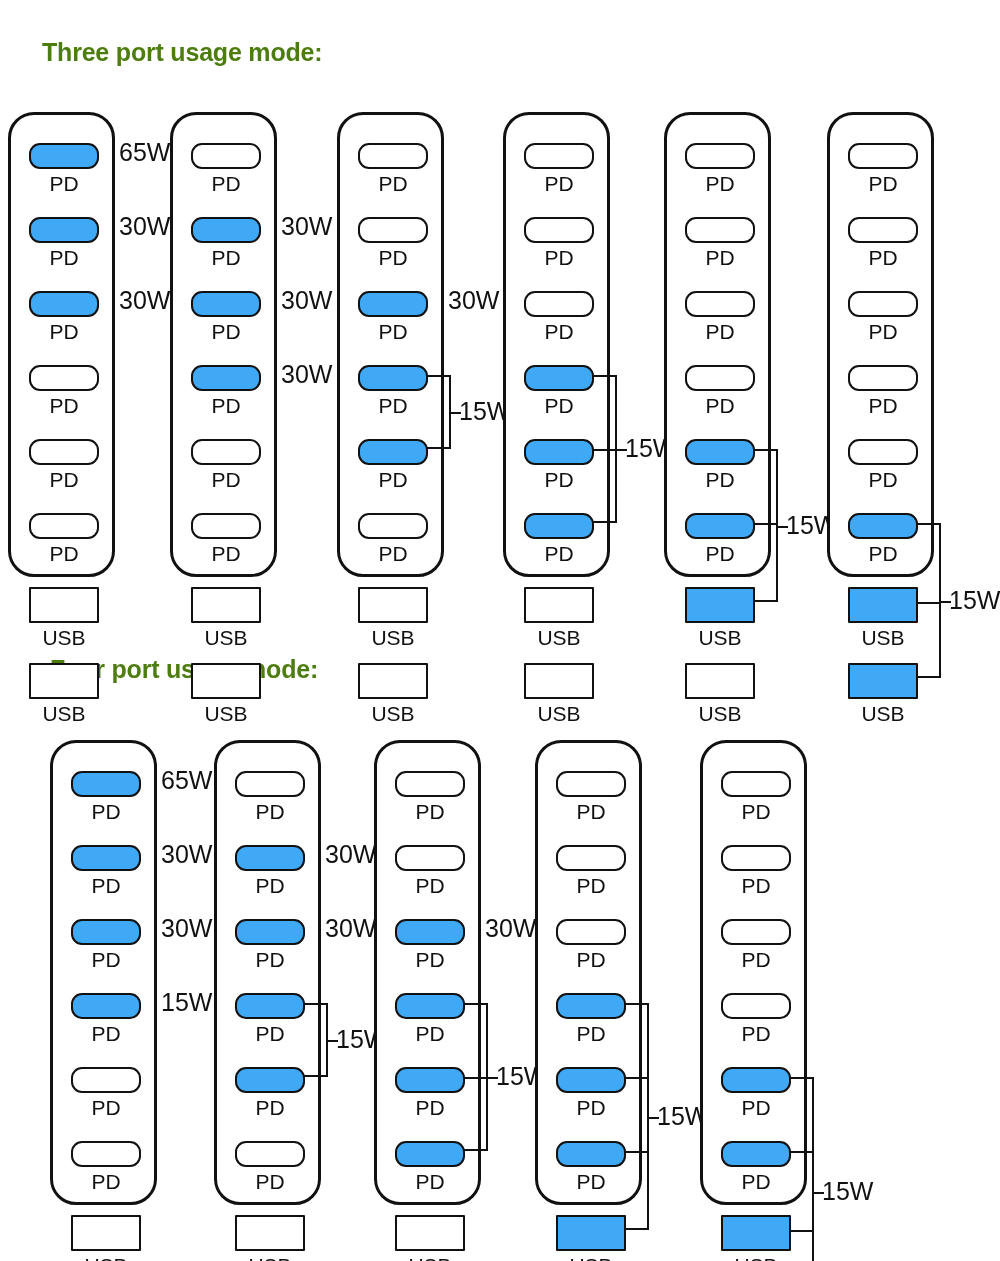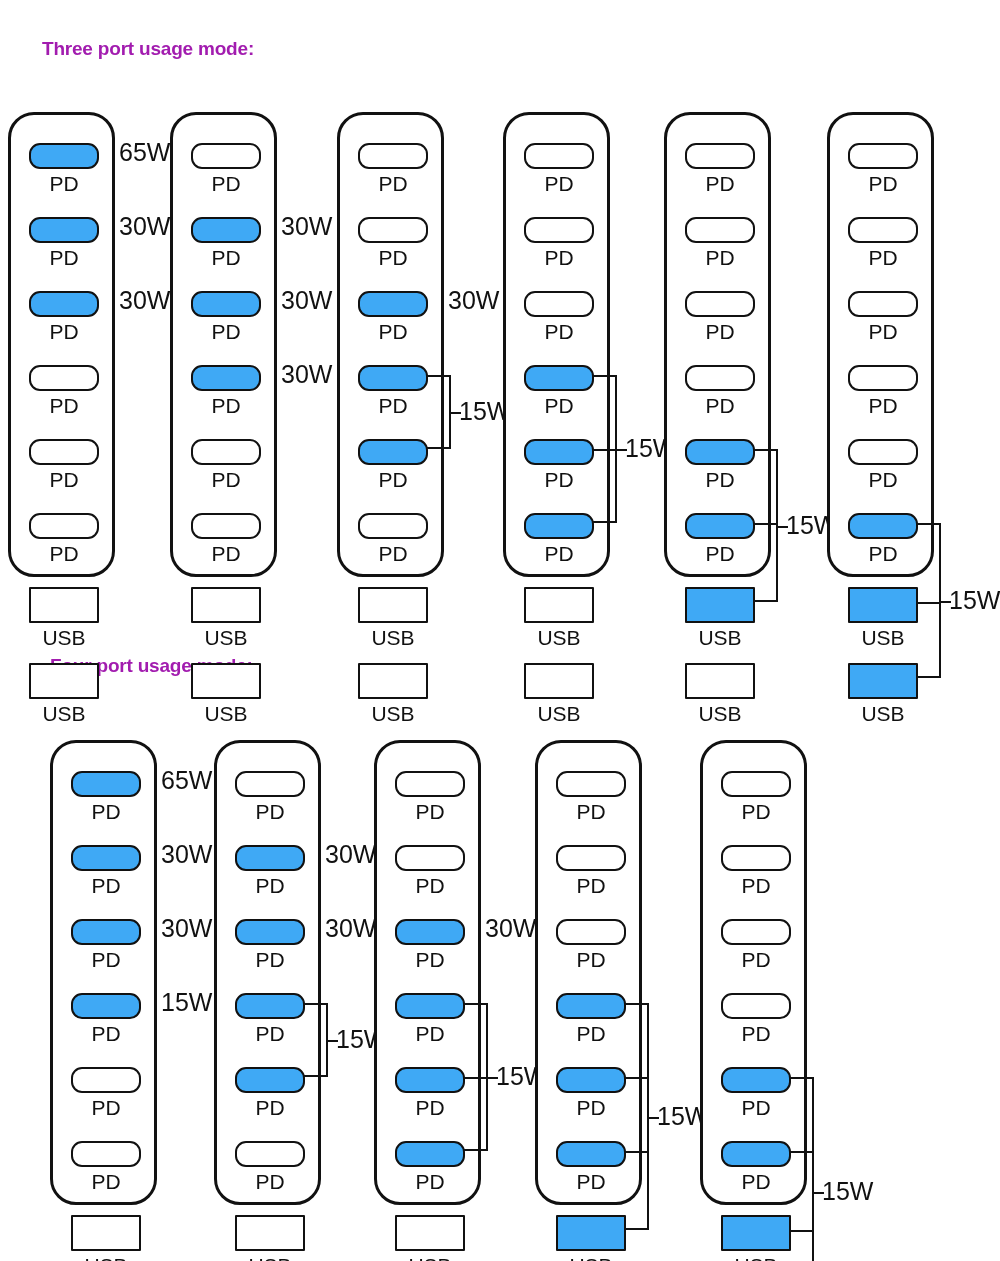--- a/index.html
+++ b/index.html
@@ -10,24 +10,24 @@
   body {
     width: 1000px;
     height: 1261px;
     font-family: "Liberation Sans", sans-serif;
     color: #111111;
     position: relative;
     overflow: hidden;
   }
 
   .section-title {
-    font-size: 19px;
+    font-size: 25px;
     font-weight: bold;
     letter-spacing: -0.2px;
-    color: #a21caf;
+    color: #4d7c0f;
     position: absolute;
   }
   #title-three { left: 42px; top: 38px; }
   #title-four  { left: 50px; top: 655px; }
 
   .mode-section {
     position: absolute;
     left: 0;
     top: 0;
     width: 1000px;

